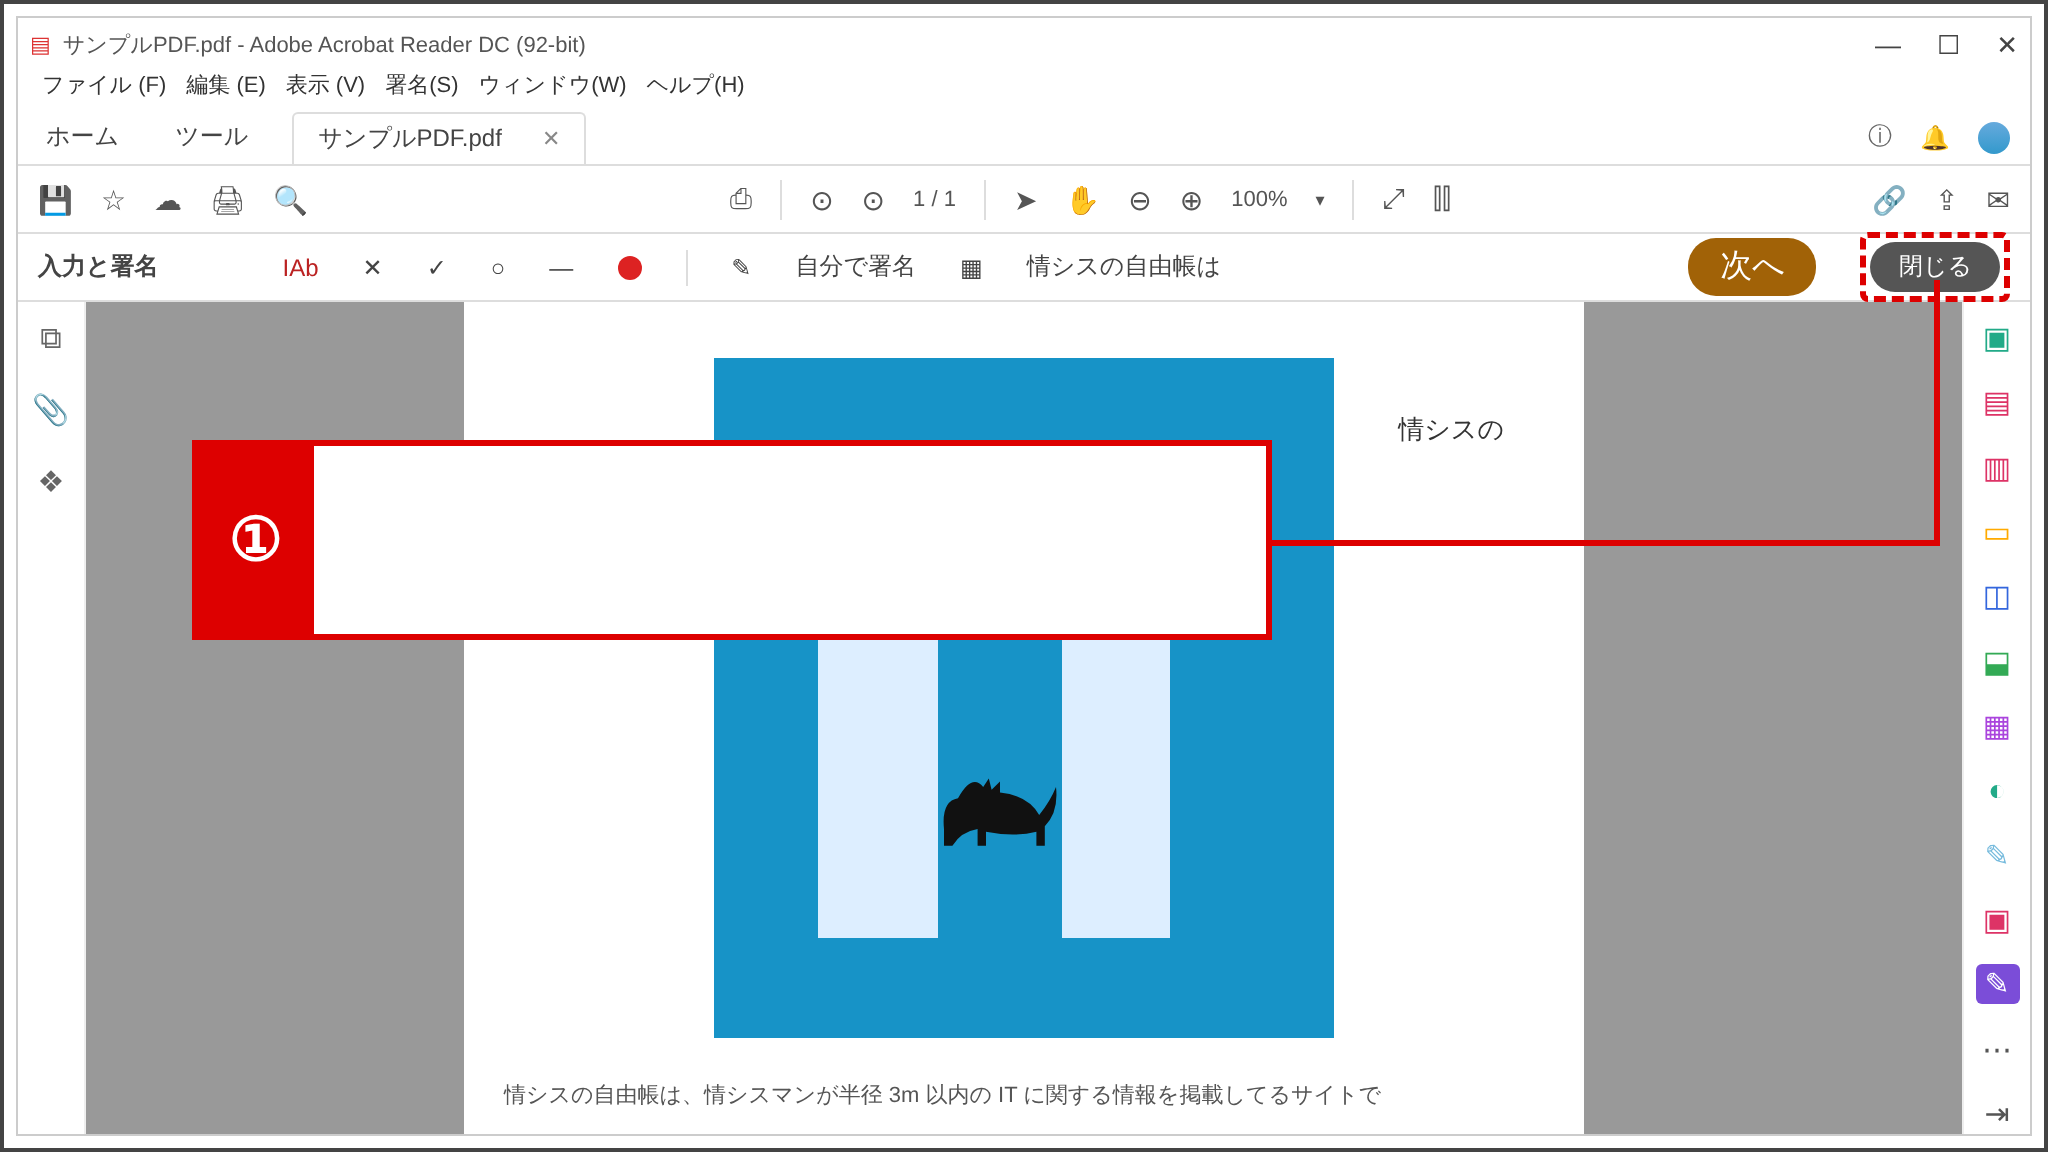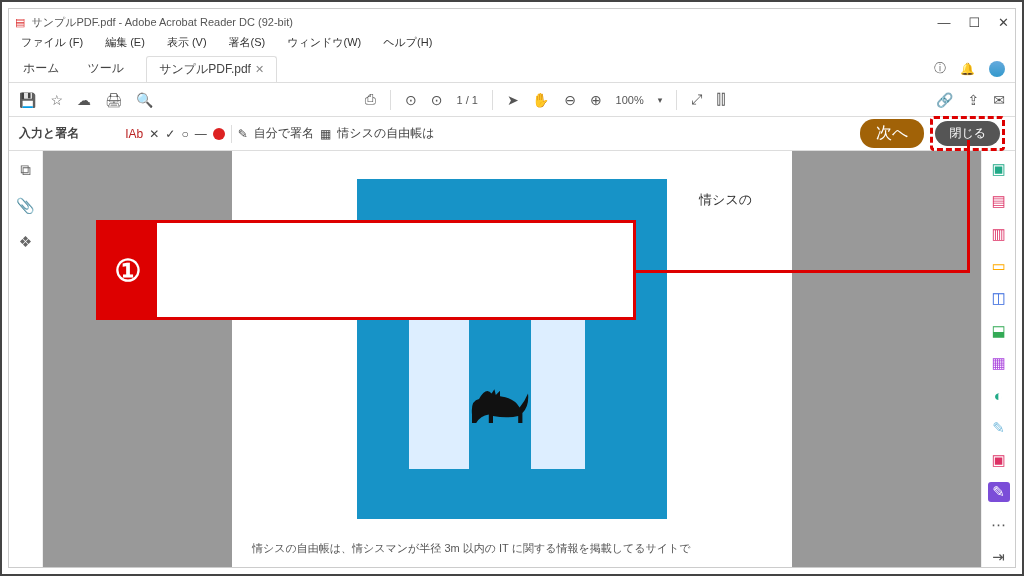--- a/index.html
+++ b/index.html
@@ -2,54 +2,54 @@
 <html><head>
 <meta charset="utf-8">
 <style>
 *{margin:0;padding:0;box-sizing:border-box;font-family:"Meiryo","Yu Gothic",sans-serif}
 body{background:#f0f0f0;display:flex;justify-content:center;align-items:center;height:100vh}
 .frame{width:1024px;height:576px;background:#fff;border:2px solid #444;position:relative;overflow:hidden}
 .app{position:absolute;inset:6px;border:1px solid #ccc;background:#fff;display:flex;flex-direction:column}
 .titlebar{height:26px;display:flex;align-items:center;padding:0 6px;font-size:11px;color:#555}
 .titlebar .pdf-icon{color:#d33;margin-right:6px}
 .titlebar .win-ctrls{margin-left:auto;display:flex;gap:18px;color:#444;font-size:13px}
-.menubar{height:20px;display:flex;gap:14px;padding:0 8px;font-size:11px;color:#333}
+.menubar{height:20px;display:flex;gap:2px;padding:0 8px;font-size:11px;color:#333}
 .menubar span{padding:0 4px}
 .tabs{height:28px;display:flex;align-items:center;border-bottom:1px solid #ddd;font-size:12px;color:#444}
 .tabs .ht{padding:0 14px}
-.tabs .doc-tab{background:#fff;border:1px solid #ddd;border-bottom:none;padding:4px 12px;margin-left:8px;display:flex;align-items:center;gap:4px;border-radius:3px 3px 0 0}
+.tabs .doc-tab{background:#fff;border:1px solid #ddd;border-bottom:none;padding:4px 12px;margin-left:8px;display:flex;align-items:center;gap:20px;border-radius:3px 3px 0 0}
 .tabs .doc-tab .x{color:#888;font-size:11px}
 .tabs .help{margin-left:auto;display:flex;gap:14px;padding-right:10px;align-items:center;color:#666}
 .avatar{width:16px;height:16px;border-radius:50%;background:linear-gradient(#6ad,#39c)}
 .toolbar{height:34px;border-bottom:1px solid #ddd;display:flex;align-items:center;padding:0 10px;gap:14px;color:#555;font-size:14px}
 .toolbar .sep{width:1px;height:20px;background:#ddd}
 .toolbar .grow{flex:1}
 .toolbar .pg{font-size:11px}
 .toolbar .zl{font-size:11px}
 .toolbar .rt{display:flex;gap:14px;align-items:center}
-.fillbar{height:34px;border-bottom:1px solid #ddd;display:flex;align-items:center;padding:0 10px;gap:6px;font-size:12px;color:#444}
+.fillbar{height:34px;border-bottom:1px solid #ddd;display:flex;align-items:center;padding:0 10px;gap:22px;font-size:12px;color:#444}
 .fillbar .title{font-weight:bold;margin-right:40px}
 .fillbar .tab-text{color:#b22}
 .fillbar .reddot{width:12px;height:12px;border-radius:50%;background:#d22}
 .fillbar .grow{flex:1}
 .btn-next{background:#a16207;color:#fff;border-radius:14px;padding:4px 16px;font-size:16px}
 .btn-close{background:#555;color:#fff;border-radius:14px;padding:4px 14px;font-size:12px}
 .highlight-close{border:3px dashed #d00;padding:2px;border-radius:4px}
 .workspace{flex:1;display:flex;overflow:hidden}
 .left-rail{width:34px;border-right:1px solid #eee;display:flex;flex-direction:column;align-items:center;padding-top:10px;gap:18px;color:#666;font-size:15px}
 .right-rail{width:34px;border-left:1px solid #eee;display:flex;flex-direction:column;align-items:center;padding-top:8px;gap:12px;font-size:15px}
 .right-rail div{width:22px;height:22px;display:flex;align-items:center;justify-content:center;border-radius:3px}
 .canvas{flex:1;background:#999;display:flex;justify-content:center;overflow:hidden;position:relative}
 .page{width:560px;background:#fff;margin-top:0;padding:20px;position:relative}
 .logo-box{width:310px;height:340px;background:#1793c7;margin:8px auto 0;position:relative}
 .it-i{position:absolute;left:52px;top:70px;width:60px;height:220px;background:#def}
 .it-t-top{position:absolute;left:132px;top:70px;width:140px;height:54px;background:#def}
 .it-t-stem{position:absolute;left:174px;top:70px;width:54px;height:220px;background:#def}
 .cat{position:absolute;left:108px;top:200px;width:70px;height:50px}
-.josys{position:absolute;right:40px;top:40px;font-size:13px;color:#333}
+.josys{position:absolute;right:40px;top:55px;font-size:13px;color:#333}
 .body-text{margin-top:20px;font-size:11px;color:#555;line-height:1.8}
 .callout{position:absolute;left:94px;top:218px;width:540px;height:100px;border:3px solid #d00;background:#fff;display:flex;z-index:10}
 .callout .num{width:58px;background:#d00;color:#fff;display:flex;align-items:center;justify-content:center;font-size:30px;font-weight:bold}
 .callout .txt{flex:1;padding:10px 16px;font-size:22px;font-weight:bold;color:#222;line-height:1.4}
 .callout-line-h{position:absolute;left:634px;top:268px;width:334px;height:3px;background:#d00;z-index:9}
 .callout-line-v{position:absolute;left:965px;top:138px;width:3px;height:133px;background:#d00;z-index:9}
 </style>
 </head>
 <body>
 

